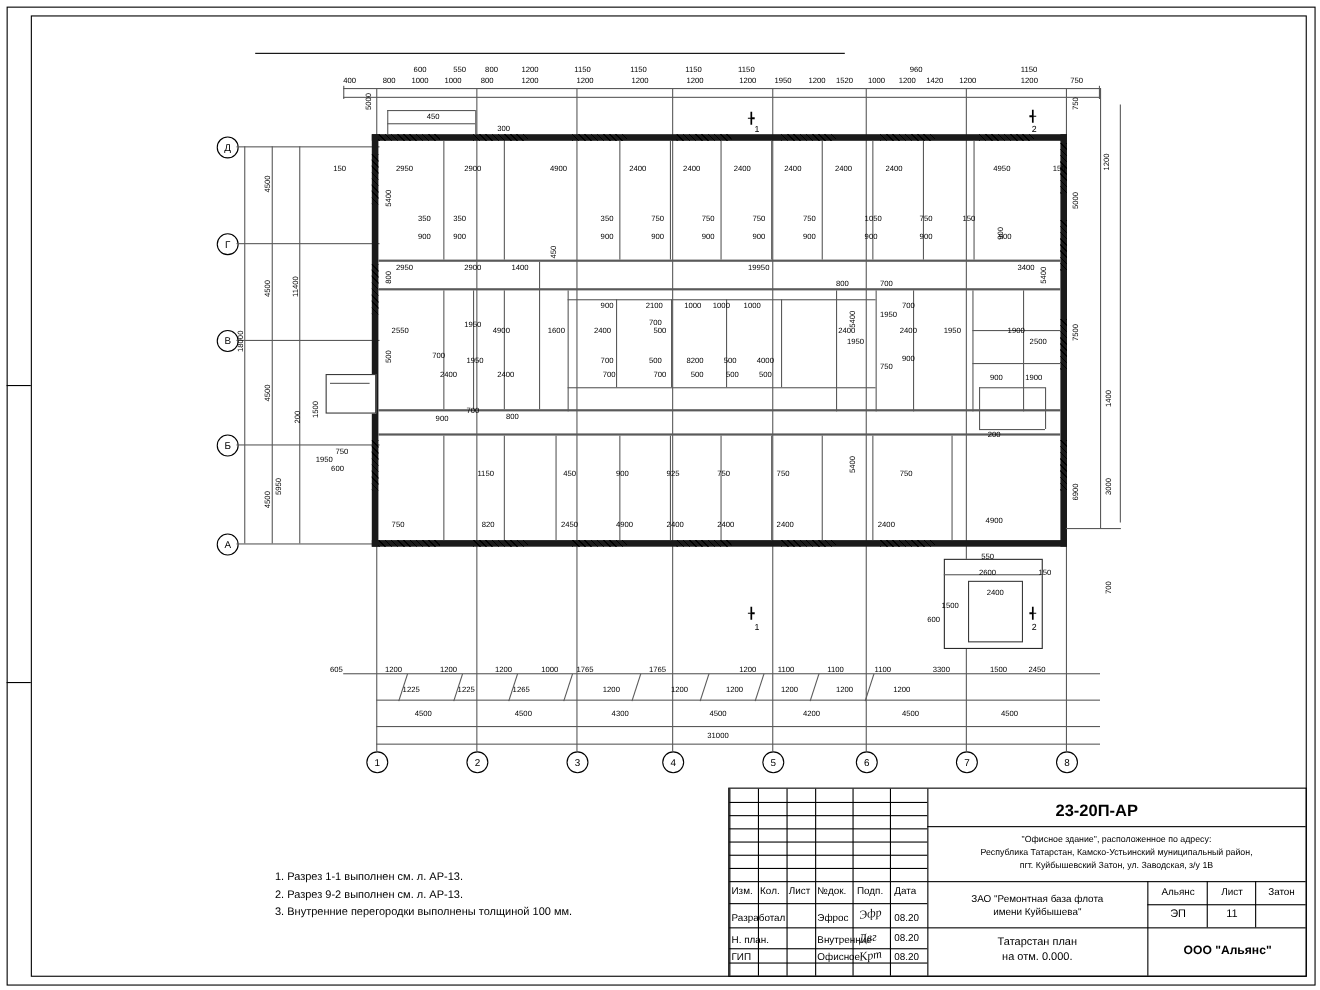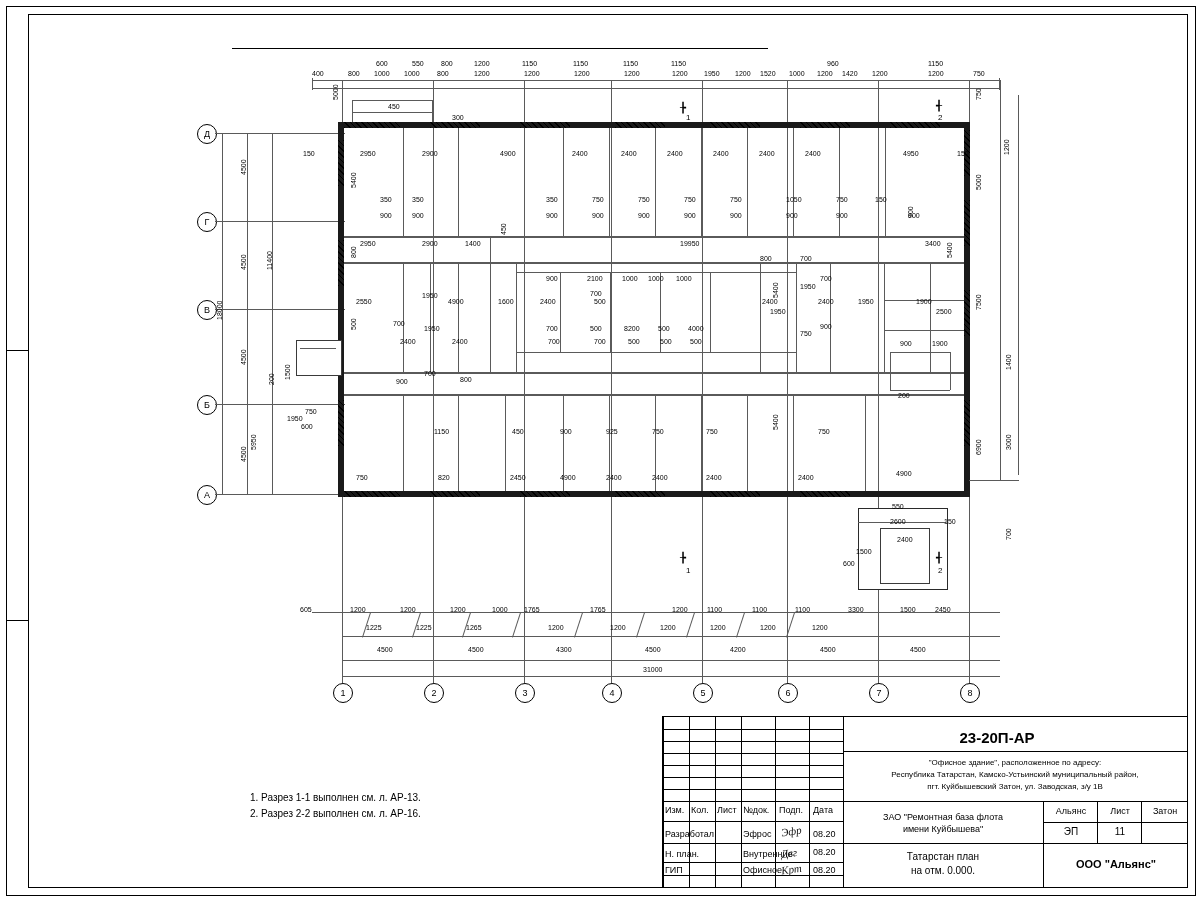--- a/index.html
+++ b/index.html
@@ -431,21 +431,22 @@
   <div class="thin" style="left:466px;top:612px;width:1px;height:26px;transform:rotate(18deg)"></div>
   <div class="thin" style="left:516px;top:612px;width:1px;height:26px;transform:rotate(18deg)"></div>
   <div class="thin" style="left:578px;top:612px;width:1px;height:26px;transform:rotate(18deg)"></div>
   <div class="thin" style="left:640px;top:612px;width:1px;height:26px;transform:rotate(18deg)"></div>
   <div class="thin" style="left:690px;top:612px;width:1px;height:26px;transform:rotate(18deg)"></div>
   <div class="thin" style="left:740px;top:612px;width:1px;height:26px;transform:rotate(18deg)"></div>
   <div class="thin" style="left:790px;top:612px;width:1px;height:26px;transform:rotate(18deg)"></div>
 
   <div class="notes">
     <div>1. Разрез 1-1 выполнен см. л. АР-13.</div>
-    <div>2. Разрез 2-2 выполнен см. л. АР-16.</div>
+    <div>2. Разрез 9-2 выполнен см. л. АР-13.</div>
+    <div>3. Внутренние перегородки выполнены толщиной 100 мм.</div>
   </div>
 
   <div class="stamp">
 
     <div class="vline" style="left:0;top:0;height:170px"></div>
     <div class="vline" style="left:26px;top:0;height:170px"></div>
     <div class="vline" style="left:52px;top:0;height:170px"></div>
     <div class="vline" style="left:78px;top:0;height:170px"></div>
     <div class="vline" style="left:112px;top:0;height:170px"></div>
     <div class="vline" style="left:146px;top:0;height:170px"></div>

